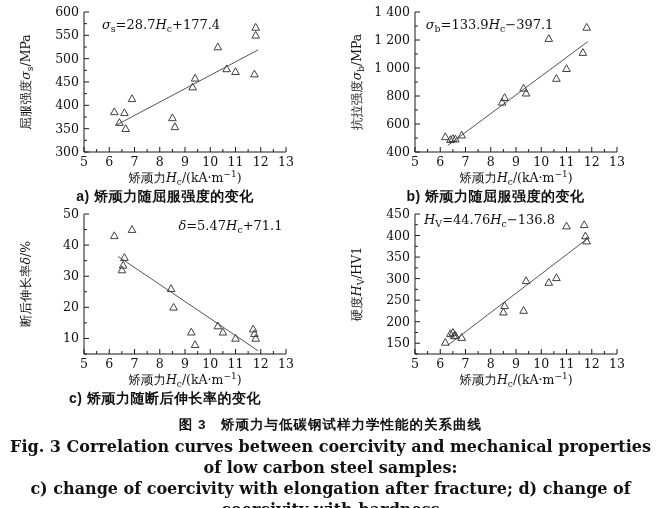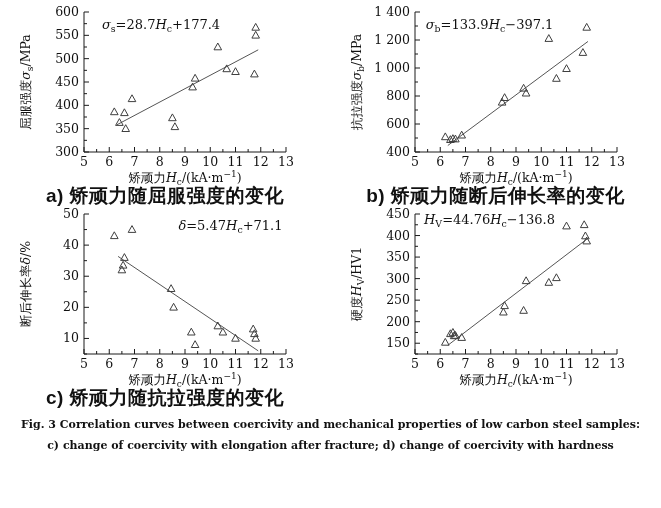--- a/index.html
+++ b/index.html
@@ -1,26 +1,26 @@
 <!DOCTYPE html>
 <html><head>
 <meta charset="utf-8">
 <style>
   html,body{margin:0;padding:0;background:#ffffff;}
   body{width:661px;height:508px;font-family:"DejaVu Serif","Liberation Serif",serif;color:#111;}
   .figure{width:661px;padding-top:2px;}
   .grid{display:grid;grid-template-columns:330px 331px;grid-template-rows:auto auto;}
   .chart-cell{display:flex;flex-direction:column;align-items:center;}
   .chart-cell svg{display:block;}
-  .subcap{font-family:"Liberation Sans","DejaVu Sans",sans-serif;font-weight:bold;font-size:19px;
+  .subcap{font-family:"Liberation Sans","DejaVu Sans",sans-serif;font-weight:bold;font-size:14px;
           line-height:16px;text-align:right;margin-top:0px;letter-spacing:0.5px;}
   .captions{margin-top:8px;text-align:center;}
   .cap-cn{font-family:"Liberation Sans","DejaVu Sans",sans-serif;font-weight:bold;font-size:13.5px;
           line-height:22px;letter-spacing:1px;}
-  .cap-en{font-family:"DejaVu Serif","Liberation Serif",serif;font-weight:bold;font-size:11px;line-height:21px;}
+  .cap-en{font-family:"DejaVu Serif","Liberation Serif",serif;font-weight:bold;font-size:16px;line-height:21px;}
 </style>
 </head>
 <body>
 
 <div class="figure">
   <div class="grid">
     <div class="chart-cell">
       <svg class="chart-svg" width="330" height="186" viewBox="0 0 330 186">
           <path d="M 84 10 L 84 150 L 286 150" stroke="#1a1a1a" fill="none" stroke-width="1"></path>
           <line x1="84" y1="150" x2="84" y2="145" stroke="#1a1a1a" stroke-width="1"></line>
@@ -149,21 +149,21 @@
           <path d="M 0 -4 L 3.8 2.8 L -3.8 2.8 Z" transform="translate(195.1,91.2)" fill="none" stroke="#3f3f3f" stroke-width="1"></path>
           <path d="M 0 -4 L 3.8 2.8 L -3.8 2.8 Z" transform="translate(217.8,36.6)" fill="none" stroke="#3f3f3f" stroke-width="1"></path>
           <path d="M 0 -4 L 3.8 2.8 L -3.8 2.8 Z" transform="translate(225.4,76.5)" fill="none" stroke="#3f3f3f" stroke-width="1"></path>
           <path d="M 0 -4 L 3.8 2.8 L -3.8 2.8 Z" transform="translate(235.5,66.7)" fill="none" stroke="#3f3f3f" stroke-width="1"></path>
           <path d="M 0 -4 L 3.8 2.8 L -3.8 2.8 Z" transform="translate(251.9,50.6)" fill="none" stroke="#3f3f3f" stroke-width="1"></path>
           <path d="M 0 -4 L 3.8 2.8 L -3.8 2.8 Z" transform="translate(255.7,25.4)" fill="none" stroke="#3f3f3f" stroke-width="1"></path>
           <text x="158.4875" y="26.52" text-anchor="middle" font-size="13" fill="#111111" font-family="&quot;DejaVu Serif&quot;,&quot;Liberation Serif&quot;,serif"><tspan font-style="italic">σ</tspan><tspan dy="3" font-size="9.4">b</tspan><tspan dy="-3">=133.9</tspan><tspan font-style="italic">H</tspan><tspan dy="3" font-size="9.4">c</tspan><tspan dy="-3">−397.1</tspan></text>
           <text x="185" y="180" text-anchor="middle" font-size="12.5" fill="#111111" font-family="&quot;DejaVu Serif&quot;,&quot;Liberation Serif&quot;,serif"><tspan>矫顽力</tspan><tspan font-style="italic">H</tspan><tspan dy="3" font-size="9.0">c</tspan><tspan dy="-3">/(kA·m</tspan><tspan dy="-5" font-size="9.0">−1</tspan><tspan dy="5">)</tspan></text>
           <text x="0" y="0" text-anchor="middle" font-size="12.5" fill="#111111" font-family="&quot;DejaVu Serif&quot;,&quot;Liberation Serif&quot;,serif" transform="translate(30,80) rotate(-90)"><tspan>抗拉强度</tspan><tspan font-style="italic">σ</tspan><tspan dy="3" font-size="9.0">b</tspan><tspan dy="-3">/MPa</tspan></text>
         </svg>
-      <div class="subcap">b) 矫顽力随断后伸长率的变化</div>
+      <div class="subcap">b) 矫顽力随屈服强度的变化</div>
     </div>
     <div class="chart-cell">
       <svg class="chart-svg" width="330" height="186" viewBox="0 0 330 186">
           <path d="M 84 10 L 84 150 L 286 150" stroke="#1a1a1a" fill="none" stroke-width="1"></path>
           <line x1="84" y1="150" x2="84" y2="145" stroke="#1a1a1a" stroke-width="1"></line>
           <line x1="96.625" y1="150" x2="96.625" y2="147" stroke="#1a1a1a" stroke-width="1"></line>
           <line x1="109.25" y1="150" x2="109.25" y2="145" stroke="#1a1a1a" stroke-width="1"></line>
           <line x1="121.875" y1="150" x2="121.875" y2="147" stroke="#1a1a1a" stroke-width="1"></line>
           <line x1="134.5" y1="150" x2="134.5" y2="145" stroke="#1a1a1a" stroke-width="1"></line>
           <line x1="147.125" y1="150" x2="147.125" y2="147" stroke="#1a1a1a" stroke-width="1"></line>
@@ -215,21 +215,21 @@
           <path d="M 0 -4 L 3.8 2.8 L -3.8 2.8 Z" transform="translate(217.8,122.0)" fill="none" stroke="#3f3f3f" stroke-width="1"></path>
           <path d="M 0 -4 L 3.8 2.8 L -3.8 2.8 Z" transform="translate(222.9,128.2)" fill="none" stroke="#3f3f3f" stroke-width="1"></path>
           <path d="M 0 -4 L 3.8 2.8 L -3.8 2.8 Z" transform="translate(235.5,134.4)" fill="none" stroke="#3f3f3f" stroke-width="1"></path>
           <path d="M 0 -4 L 3.8 2.8 L -3.8 2.8 Z" transform="translate(253.2,125.1)" fill="none" stroke="#3f3f3f" stroke-width="1"></path>
           <path d="M 0 -4 L 3.8 2.8 L -3.8 2.8 Z" transform="translate(254.4,129.8)" fill="none" stroke="#3f3f3f" stroke-width="1"></path>
           <path d="M 0 -4 L 3.8 2.8 L -3.8 2.8 Z" transform="translate(255.7,134.4)" fill="none" stroke="#3f3f3f" stroke-width="1"></path>
           <text x="230.45000000000002" y="25.555555555555557" text-anchor="middle" font-size="13" fill="#111111" font-family="&quot;DejaVu Serif&quot;,&quot;Liberation Serif&quot;,serif"><tspan font-style="italic">δ</tspan><tspan>=5.47</tspan><tspan font-style="italic">H</tspan><tspan dy="3" font-size="9.4">c</tspan><tspan dy="-3">+71.1</tspan></text>
           <text x="185" y="180" text-anchor="middle" font-size="12.5" fill="#111111" font-family="&quot;DejaVu Serif&quot;,&quot;Liberation Serif&quot;,serif"><tspan>矫顽力</tspan><tspan font-style="italic">H</tspan><tspan dy="3" font-size="9.0">c</tspan><tspan dy="-3">/(kA·m</tspan><tspan dy="-5" font-size="9.0">−1</tspan><tspan dy="5">)</tspan></text>
           <text x="0" y="0" text-anchor="middle" font-size="12.5" fill="#111111" font-family="&quot;DejaVu Serif&quot;,&quot;Liberation Serif&quot;,serif" transform="translate(30,80) rotate(-90)"><tspan>断后伸长率</tspan><tspan font-style="italic">δ</tspan><tspan>/%</tspan></text>
         </svg>
-      <div class="subcap">c) 矫顽力随抗拉强度的变化</div>
+      <div class="subcap">c) 矫顽力随断后伸长率的变化</div>
     </div>
     <div class="chart-cell">
       <svg class="chart-svg" width="330" height="186" viewBox="0 0 330 186">
           <path d="M 84 10 L 84 150 L 286 150" stroke="#1a1a1a" fill="none" stroke-width="1"></path>
           <line x1="84" y1="150" x2="84" y2="145" stroke="#1a1a1a" stroke-width="1"></line>
           <line x1="96.625" y1="150" x2="96.625" y2="147" stroke="#1a1a1a" stroke-width="1"></line>
           <line x1="109.25" y1="150" x2="109.25" y2="145" stroke="#1a1a1a" stroke-width="1"></line>
           <line x1="121.875" y1="150" x2="121.875" y2="147" stroke="#1a1a1a" stroke-width="1"></line>
           <line x1="134.5" y1="150" x2="134.5" y2="145" stroke="#1a1a1a" stroke-width="1"></line>
           <line x1="147.125" y1="150" x2="147.125" y2="147" stroke="#1a1a1a" stroke-width="1"></line>
@@ -291,16 +291,17 @@
           <path d="M 0 -4 L 3.8 2.8 L -3.8 2.8 Z" transform="translate(253.2,20.8)" fill="none" stroke="#3f3f3f" stroke-width="1"></path>
           <path d="M 0 -4 L 3.8 2.8 L -3.8 2.8 Z" transform="translate(254.4,32.0)" fill="none" stroke="#3f3f3f" stroke-width="1"></path>
           <path d="M 0 -4 L 3.8 2.8 L -3.8 2.8 Z" transform="translate(255.7,37.1)" fill="none" stroke="#3f3f3f" stroke-width="1"></path>
           <text x="158.4875" y="20.338461538461537" text-anchor="middle" font-size="13" fill="#111111" font-family="&quot;DejaVu Serif&quot;,&quot;Liberation Serif&quot;,serif"><tspan font-style="italic">H</tspan><tspan dy="3" font-size="9.4">V</tspan><tspan dy="-3">=44.76</tspan><tspan font-style="italic">H</tspan><tspan dy="3" font-size="9.4">c</tspan><tspan dy="-3">−136.8</tspan></text>
           <text x="185" y="180" text-anchor="middle" font-size="12.5" fill="#111111" font-family="&quot;DejaVu Serif&quot;,&quot;Liberation Serif&quot;,serif"><tspan>矫顽力</tspan><tspan font-style="italic">H</tspan><tspan dy="3" font-size="9.0">c</tspan><tspan dy="-3">/(kA·m</tspan><tspan dy="-5" font-size="9.0">−1</tspan><tspan dy="5">)</tspan></text>
           <text x="0" y="0" text-anchor="middle" font-size="12.5" fill="#111111" font-family="&quot;DejaVu Serif&quot;,&quot;Liberation Serif&quot;,serif" transform="translate(30,80) rotate(-90)"><tspan>硬度</tspan><tspan font-style="italic">H</tspan><tspan dy="3" font-size="9.0">V</tspan><tspan dy="-3">/HV1</tspan></text>
         </svg>
     </div>
   </div>
   <div class="captions">
+    <div class="cap-cn">图 3　矫顽力与低碳钢试样力学性能的关系曲线</div>
     <div class="cap-en">Fig. 3   Correlation curves between coercivity and mechanical properties of low carbon steel samples:</div>
     <div class="cap-en">c) change of coercivity with elongation after fracture; d) change of coercivity with hardness</div>
   </div>
 </div>
 
 </body></html>

